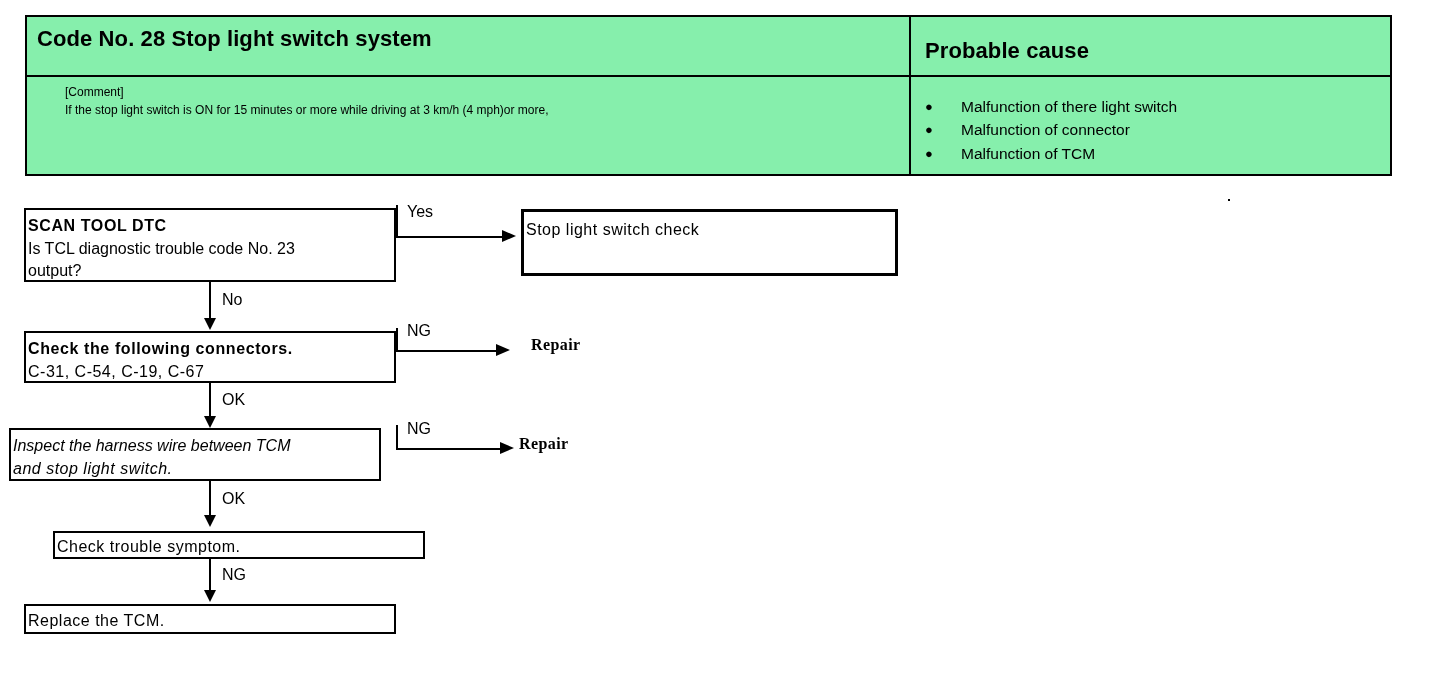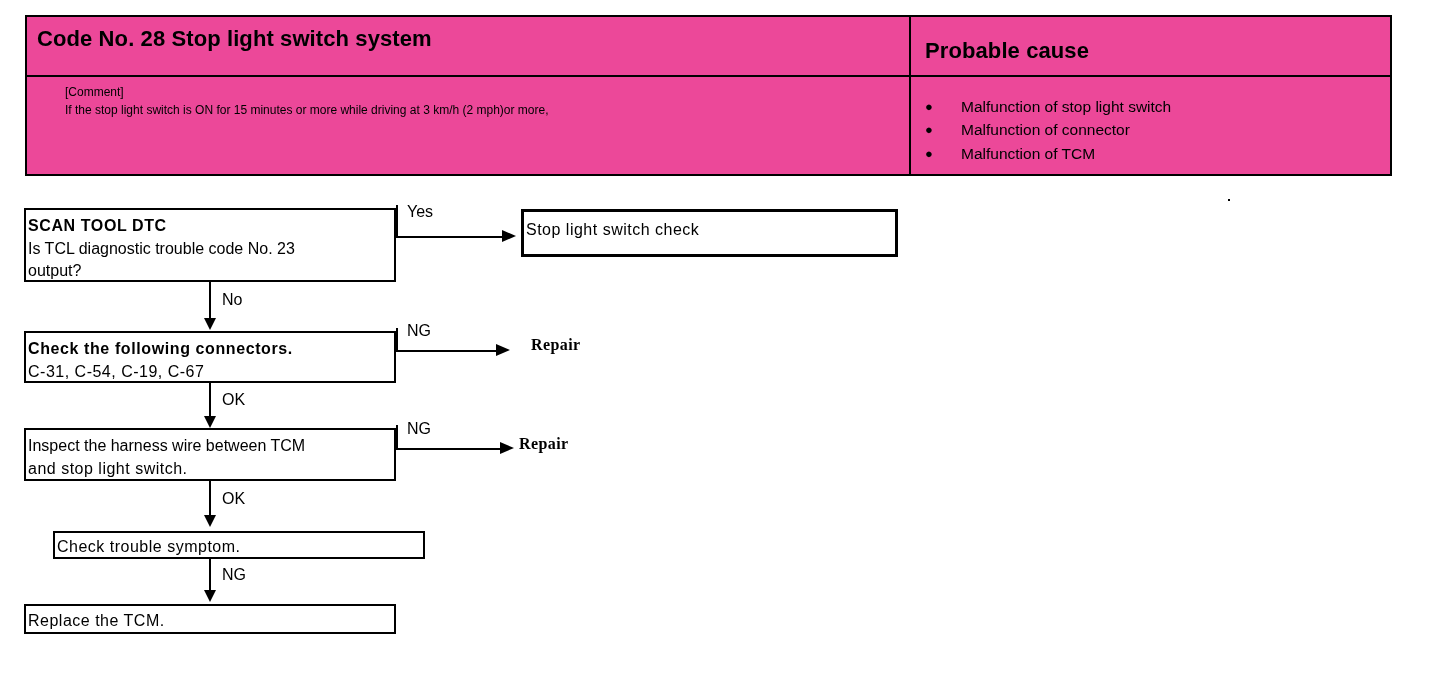--- a/index.html
+++ b/index.html
@@ -18,21 +18,21 @@
   }
 
   
   .dtc-table {
     position: absolute;
     left: 25px;
     top: 15px;
     width: 1367px;
     border: 2px solid #000;
     box-sizing: border-box;
-    background: #ec4899;
+    background: #86efac;
   }
   .table-row {
     display: flex;
     align-items: stretch;
   }
   .row-head { border-bottom: 2px solid #000; }
   .cell-left {
     width: 884px;
     box-sizing: border-box;
     border-right: 2px solid #000;
@@ -160,27 +160,27 @@
       <div class="head-title">Code No. 28 Stop light switch system</div>
     </div>
     <div class="cell-right">
       <div class="head-title">Probable cause</div>
     </div>
   </div>
 
   <div class="table-row row-body">
     <div class="cell-left">
       <div class="comment-block">[Comment]</div>
-      <div class="comment-block">If the stop light switch is ON for 15 minutes or more while driving at 3 km/h (2 mph)or more,</div>
+      <div class="comment-block">If the stop light switch is ON for 15 minutes or more while driving at 3 km/h (4 mph)or more,</div>
     </div>
     <div class="cell-right">
       <ul class="cause-list">
         <li>
           <span class="bullet">●</span>
-          <span>Malfunction of stop light switch</span>
+          <span>Malfunction of there light switch</span>
         </li>
         <li>
           <span class="bullet">●</span>
           <span>Malfunction of connector</span>
         </li>
         <li>
           <span class="bullet">●</span>
           <span>Malfunction of TCM</span>
         </li>
       </ul>
@@ -196,21 +196,21 @@
     <div class="line b">SCAN TOOL DTC</div>
     <div class="line">Is TCL diagnostic trouble code No. 23</div>
     <div class="line">output?</div>
   </div>
 
   <div class="hline" style="left:396px; top:236px; width:106px;"></div>
   <div class="vline" style="left:396px; top:205px; height:33px;"></div>
   <div class="arrow-right" style="left:502px; top:230px;"></div>
   <div class="edge-label" style="left:407px; top:204px;">Yes</div>
 
-  <div class="fbox thick" style="left:521px; top:209px; width:377px; height:48px; padding-top:7px;">
+  <div class="fbox thick" style="left:521px; top:209px; width:377px; height:67px; padding-top:7px;">
     <div class="line sp">Stop  light  switch  check</div>
   </div>
 
   <div class="vline" style="left:209px; top:282px; height:37px;"></div>
   <div class="arrow-down" style="left:204px; top:318px;"></div>
   <div class="edge-label" style="left:222px; top:292px;">No</div>
 
   <div class="fbox" style="left:24px; top:331px; width:372px; height:52px;">
     <div class="line b">Check the following connectors.</div>
     <div class="line sp">C-31, C-54, C-19, C-67</div>
@@ -219,21 +219,21 @@
   <div class="vline" style="left:396px; top:328px; height:24px;"></div>
   <div class="hline" style="left:396px; top:350px; width:100px;"></div>
   <div class="arrow-right" style="left:496px; top:344px;"></div>
   <div class="edge-label" style="left:407px; top:323px;">NG</div>
   <div class="term-label" style="left:531px; top:337px;">Repair</div>
 
   <div class="vline" style="left:209px; top:383px; height:34px;"></div>
   <div class="arrow-down" style="left:204px; top:416px;"></div>
   <div class="edge-label" style="left:222px; top:392px;">OK</div>
 
-  <div class="fbox" style="left:24px; top:428px; width:372px; height:53px;">
+  <div class="fbox" style="left:9px; top:428px; width:372px; height:53px;font-style:italic;">
     <div class="line">Inspect the harness wire between TCM</div>
     <div class="line sp">and stop light switch.</div>
   </div>
 
   <div class="vline" style="left:396px; top:425px; height:25px;"></div>
   <div class="hline" style="left:396px; top:448px; width:104px;"></div>
   <div class="arrow-right" style="left:500px; top:442px;"></div>
   <div class="edge-label" style="left:407px; top:421px;">NG</div>
   <div class="term-label" style="left:519px; top:436px;">Repair</div>
 

